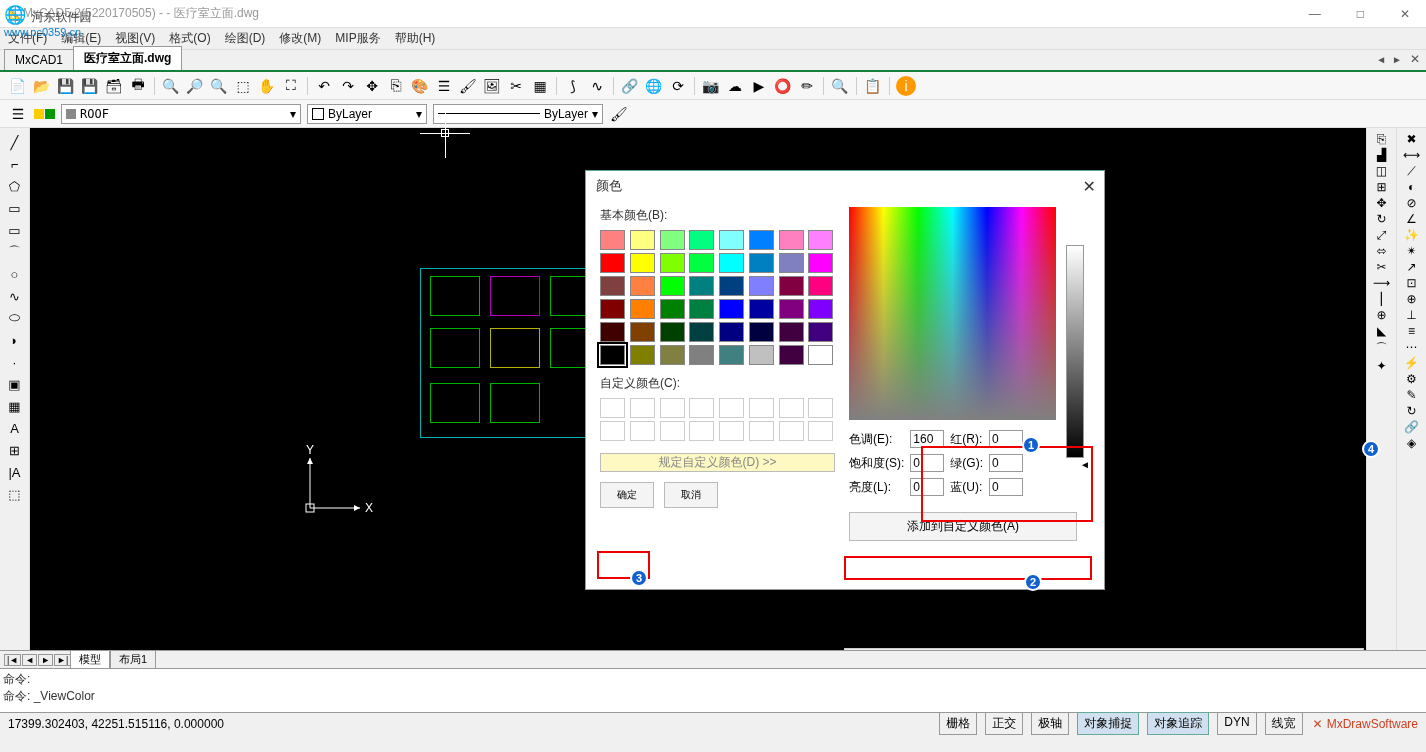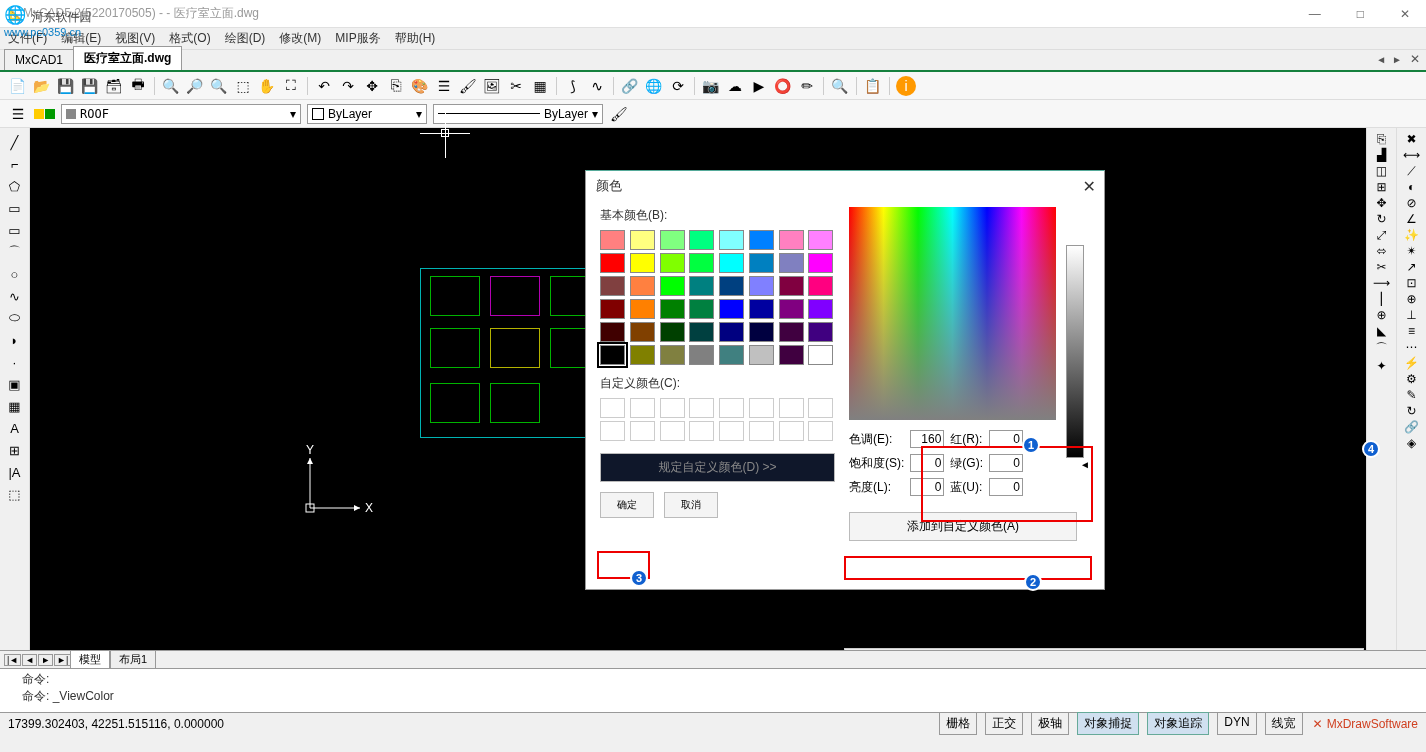--- a/index.html
+++ b/index.html
@@ -40,50 +40,50 @@
 .ucs{position:absolute;top:320px;left:260px;pointer-events:none;color:#fff;font-size:11px}
 .drawing-content{position:absolute;top:140px;left:390px;width:200px;height:180px;pointer-events:none}
 .dwg-box{position:absolute;border:1px solid #0f0;opacity:0.7}
 .right-tools{width:30px;background:#f0f0f0;display:flex;flex-direction:column;align-items:center;padding:4px 0;gap:2px;border-left:1px solid #ddd}
 .right-tools2{width:30px;background:#f0f0f0;display:flex;flex-direction:column;align-items:center;padding:4px 0;gap:2px;border-left:1px solid #ddd}
 .layout-tabs{height:18px;background:#f0f0f0;display:flex;align-items:center;padding:0 30px;border-top:1px solid #999;position:relative}
 .layout-tabs .nav{position:absolute;left:4px;display:flex;gap:1px}
 .layout-tabs .nav span{font-size:9px;cursor:pointer;padding:0 2px;border:1px solid #999;background:#eee}
 .layout-tab{padding:1px 8px;border:1px solid #999;border-top:none;background:#eee;font-size:11px;cursor:pointer}
 .layout-tab.active{background:#fff}
-.cmd-area{height:44px;background:#fff;border-top:1px solid #999;padding:2px 22px;font-family:monospace;font-size:12px;color:#333}
+.cmd-area{height:44px;background:#fff;border-top:1px solid #999;padding:2px 3px;font-family:monospace;font-size:12px;color:#333}
 .status-bar{height:22px;background:#f0f0f0;display:flex;align-items:center;padding:0 8px;border-top:1px solid #999;font-size:11px}
 .status-coords{flex:1}
 .status-btns{display:flex;gap:8px}
 .status-btn{padding:2px 6px;border:1px solid #999;cursor:pointer;background:#f0f0f0}
 .status-btn.active{background:#d0e0f0;border-color:#6a9}
 .status-brand{display:flex;align-items:center;gap:4px;margin-left:10px;color:#d04020}
 
 .dialog{position:absolute;top:170px;left:585px;width:520px;height:420px;background:#fff;border:1px solid #999;border-top:1px solid #5a9;z-index:50;box-shadow:2px 2px 8px rgba(0,0,0,0.2)}
 .dlg-title{height:30px;display:flex;align-items:center;padding:0 10px;font-size:13px;color:#333}
 .dlg-close{position:absolute;right:8px;top:6px;font-size:16px;cursor:pointer;color:#333}
 .dlg-body{padding:6px 14px;display:flex;gap:14px}
 .dlg-left{width:235px}
 .dlg-right{flex:1}
 .section-label{font-size:12px;color:#333;margin-bottom:6px}
 .basic-colors{display:grid;grid-template-columns:repeat(8,1fr);gap:3px;margin-bottom:10px}
 .basic-colors div{width:25px;height:20px;border:1px solid #888;cursor:pointer}
 .custom-colors{display:grid;grid-template-columns:repeat(8,1fr);gap:3px;margin-bottom:12px}
 .custom-colors div{width:25px;height:20px;border:1px solid #ccc;background:#fff;cursor:pointer}
 .btn{padding:5px 16px;background:#f4f4f4;border:1px solid #bbb;cursor:pointer;font-size:10px}
-.btn-wide{width:100%;text-align:center;background:#0f172a;border:1px solid #bbb;padding:5px;color:#888;margin-bottom:10px}
+.btn-wide{width:100%;text-align:center;background:#fef9c3;border:1px solid #bbb;color:#888;margin-bottom:10px}
 .btn-row{display:flex;gap:10px}
 .spectrum{width:207px;height:213px;position:relative;background:linear-gradient(to bottom,rgba(255,255,255,0) 0%,rgba(128,128,128,1) 100%),linear-gradient(to right,#f00,#ff0,#0f0,#0ff,#00f,#f0f,#f00);margin-bottom:4px}
 .lum-bar{position:absolute;right:6px;top:38px;width:18px;height:213px;background:linear-gradient(to bottom,#fff,#000);border:1px solid #999}
 .lum-ptr{position:absolute;right:0px;top:252px;font-size:10px}
 .preview-row{display:flex;align-items:flex-end;gap:8px;margin-top:6px}
 .preview-box{width:62px;height:40px;background:#000;border:1px solid #999}
 .preview-label{font-size:12px;margin-left:2px}
 .hsv-grid{display:grid;grid-template-columns:auto 34px auto 34px;gap:6px 6px;align-items:center;font-size:12px;margin-bottom:10px;margin-top:4px}
-.hsv-grid input{width:34px;height:18px;border:1px solid #999;text-align:right;padding:0 2px;font-size:12px}
+.hsv-grid input{width:34px;height:18px;border:1px solid #999;text-align:left;padding:0 2px;font-size:12px}
 .add-custom{width:228px;padding:5px;text-align:center;border:1px solid #bbb;background:#f4f4f4;cursor:pointer}
 .callout{position:absolute;border:2px solid #e00}
 .badge{position:absolute;width:18px;height:18px;border-radius:50%;background:#1060d0;color:#fff;border:2px solid #fff;display:flex;align-items:center;justify-content:center;font-size:11px;font-weight:bold;z-index:200}
 </style>
 </head>
 <body>
 
 <div class="logo-overlay">
   <div class="logo">🌐 <span>河东软件园</span></div>
   <div class="url">www.pc0359.cn</div>

